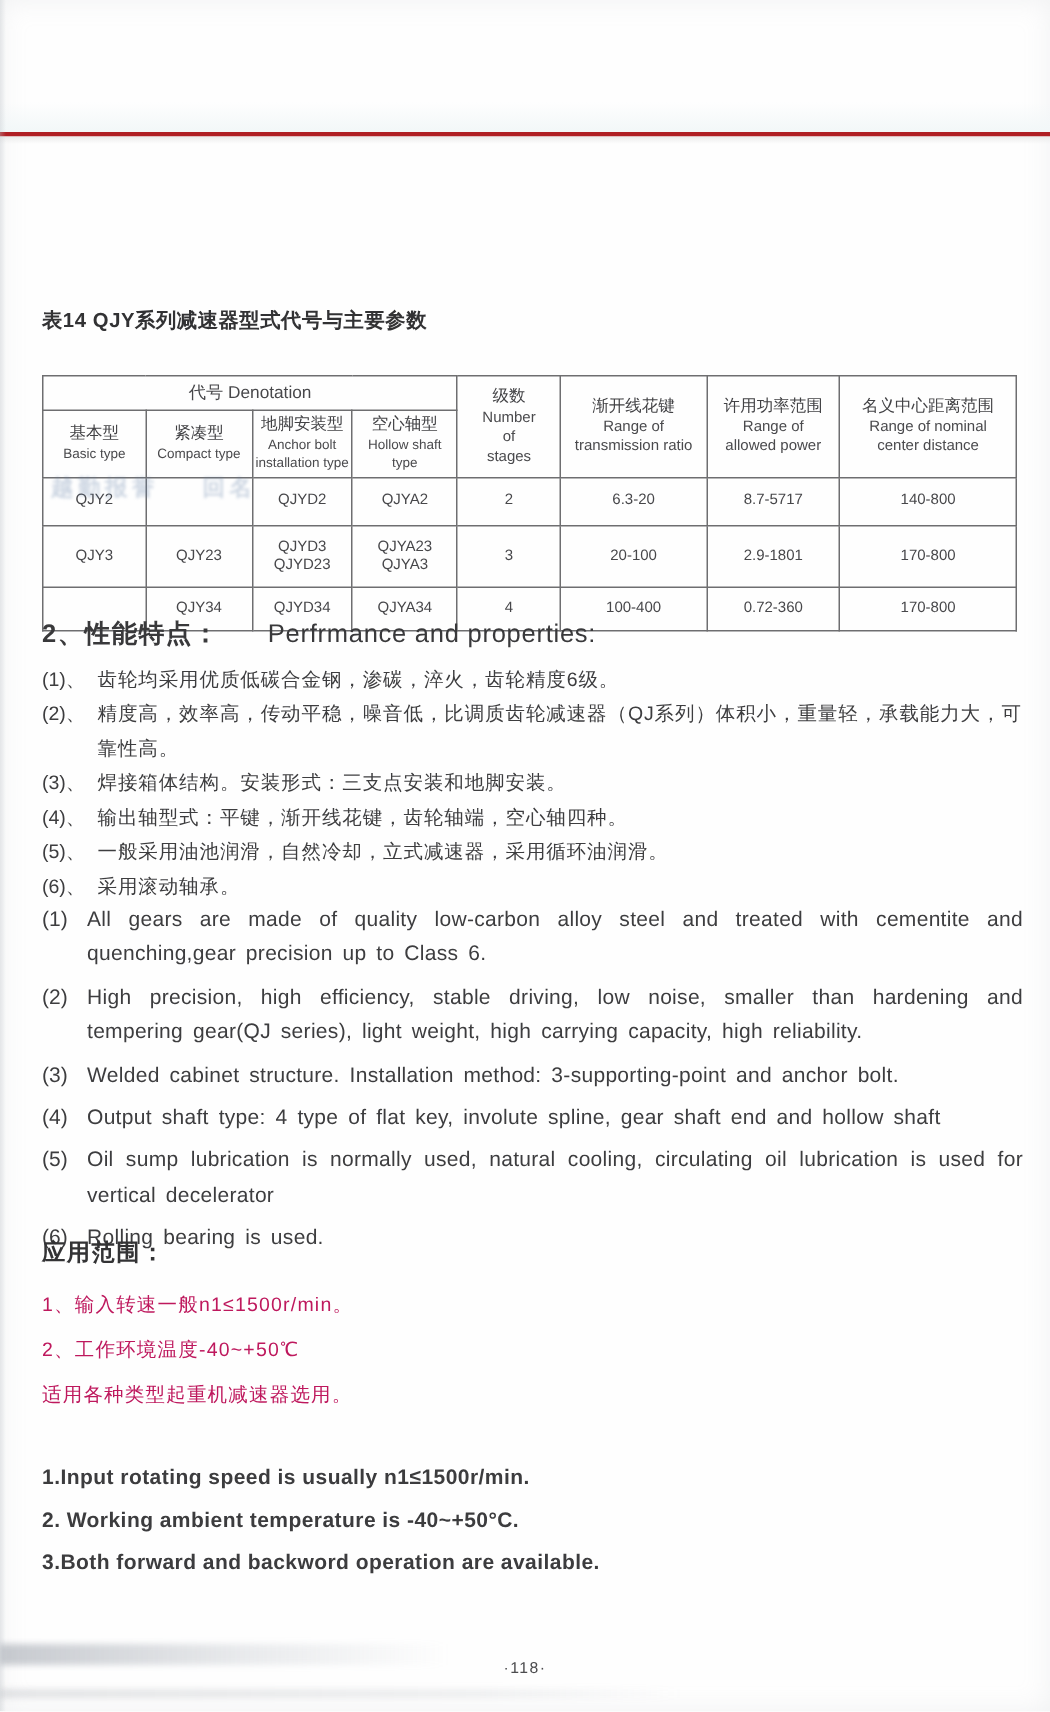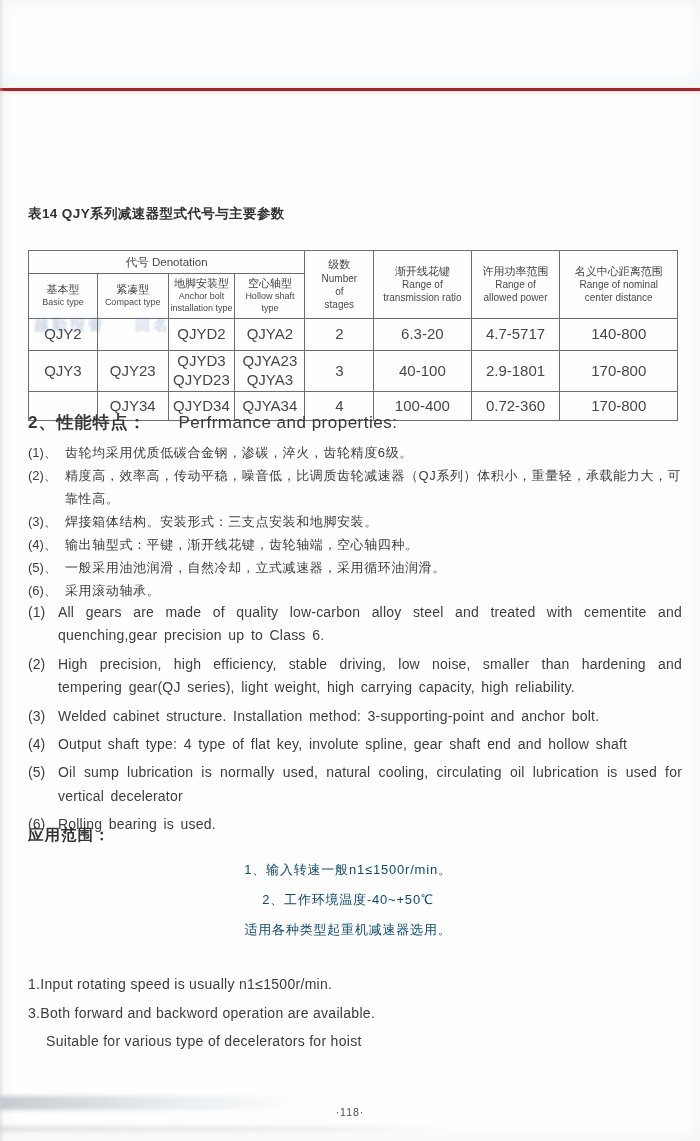--- a/index.html
+++ b/index.html
@@ -22,21 +22,21 @@
   .tbl-wrap{position:absolute;left:28px;top:250px;width:650px;}
   table.param{width:100%;border-collapse:collapse;table-layout:fixed;}
   table.param th, table.param td{
       border:1px solid #6e6e70;text-align:center;vertical-align:middle;
       white-space:pre-line;color:#47474a;padding:1px 1px;line-height:1.25;}
   table.param tr.hdr-a th{height:20px;font-weight:normal;font-size:11.5px;}
   table.param tr.hdr-b th{height:42px;font-weight:normal;}
   table.param .h-cn{display:block;font-size:11px;color:#424245;}
   table.param .h-en{display:block;font-size:9px;color:#4a4a4d;line-height:1.3;}
   table.param .mh .h-en{font-size:10px;}
-  table.param td{font-size:15px;}
+  table.param td{font-size:10px;}
   table.param tr.dr-0 td{height:29px;}
   table.param tr.dr-1 td{height:38px;}
   table.param tr.dr-2 td{height:26px;}
 
   
   .perf-heading{position:absolute;left:28px;top:411px;font-size:17px;color:#39393b;}
   .perf-heading .hcn{font-weight:bold;letter-spacing:1px;}
   .perf-heading .hen{font-weight:normal;letter-spacing:0.5px;margin-left:32px;}
   .list{position:absolute;left:28px;width:654px;}
   #perf-cn{top:441px;}
@@ -48,22 +48,22 @@
   .item-cn .marker{width:37px;}
   .item-cn .text{letter-spacing:0.6px;}
   .item-en{font-size:14px;line-height:23.4px;margin-bottom:5px;}
   .item-en .marker{width:30px;}
   .item-en .text{text-align:justify;word-spacing:2.5px;letter-spacing:0.2px;}
 
   
   .app-heading{position:absolute;left:28px;top:825px;font-size:15.5px;font-weight:bold;
                color:#333335;letter-spacing:1px;}
   #app-cn{position:absolute;left:28px;top:855px;width:640px;}
-  #app-cn .line{font-size:13px;line-height:30px;color:#0c4a6e;letter-spacing:0.8px;text-align:center;}
-  #app-en{position:absolute;left:28px;top:970px;width:645px;}
+  #app-cn .line{font-size:13px;line-height:30px;color:#be185d;letter-spacing:0.8px;}
+  #app-en{position:absolute;left:28px;top:970px;width:645px;font-weight:bold;}
   #app-en .line{font-size:14px;line-height:28.5px;color:#3c3c3e;letter-spacing:0.3px;}
   #app-en .line.indent{padding-left:18px;}
 
   
   .page-num{position:absolute;left:0;top:1106px;width:700px;text-align:center;
             font-size:10.5px;color:#4c4c4e;letter-spacing:1px;}
 
   
   .bleed{position:absolute;font-weight:bold;color:rgba(95,125,165,0.30);
          filter:blur(1.1px);font-size:15px;letter-spacing:3px;pointer-events:none;}
@@ -119,32 +119,32 @@
 installation type</span></th>
             <th><span class="h-cn">空心轴型</span><span class="h-en">Hollow shaft type</span></th>
           </tr>
           <tr class="dr-0">
             <td>QJY2</td>
             <td></td>
             <td>QJYD2</td>
             <td>QJYA2</td>
             <td>2</td>
             <td>6.3-20</td>
-            <td>4.7-5717</td>
+            <td>8.7-5717</td>
             <td>140-800</td>
           </tr>
           <tr class="dr-1">
             <td>QJY3</td>
             <td>QJY23</td>
             <td>QJYD3
 QJYD23</td>
             <td>QJYA23
 QJYA3</td>
             <td>3</td>
-            <td>40-100</td>
+            <td>20-100</td>
             <td>2.9-1801</td>
             <td>170-800</td>
           </tr>
           <tr class="dr-2">
             <td></td>
             <td>QJY34</td>
             <td>QJYD34</td>
             <td>QJYA34</td>
             <td>4</td>
             <td>100-400</td>
@@ -216,21 +216,21 @@
     </div>
 
   <div class="app-heading">应用范围：</div>
   <div id="app-cn">
       <div class="line">1、输入转速一般n1≤1500r/min。</div>
       <div class="line">2、工作环境温度-40~+50℃</div>
       <div class="line">适用各种类型起重机减速器选用。</div>
     </div>
   <div id="app-en">
       <div class="line">1.Input rotating speed is usually n1≤1500r/min.</div>
+      <div class="line">2. Working ambient temperature is -40~+50°C.</div>
       <div class="line">3.Both forward and backword operation are available.</div>
-      <div class="line indent">Suitable for various type of decelerators for hoist</div>
     </div>
 
   <div class="page-num">·118·</div>
 
   <div class="smudge smudge-a"></div>
   <div class="smudge smudge-b"></div>
 </div>
 
 </body></html>

